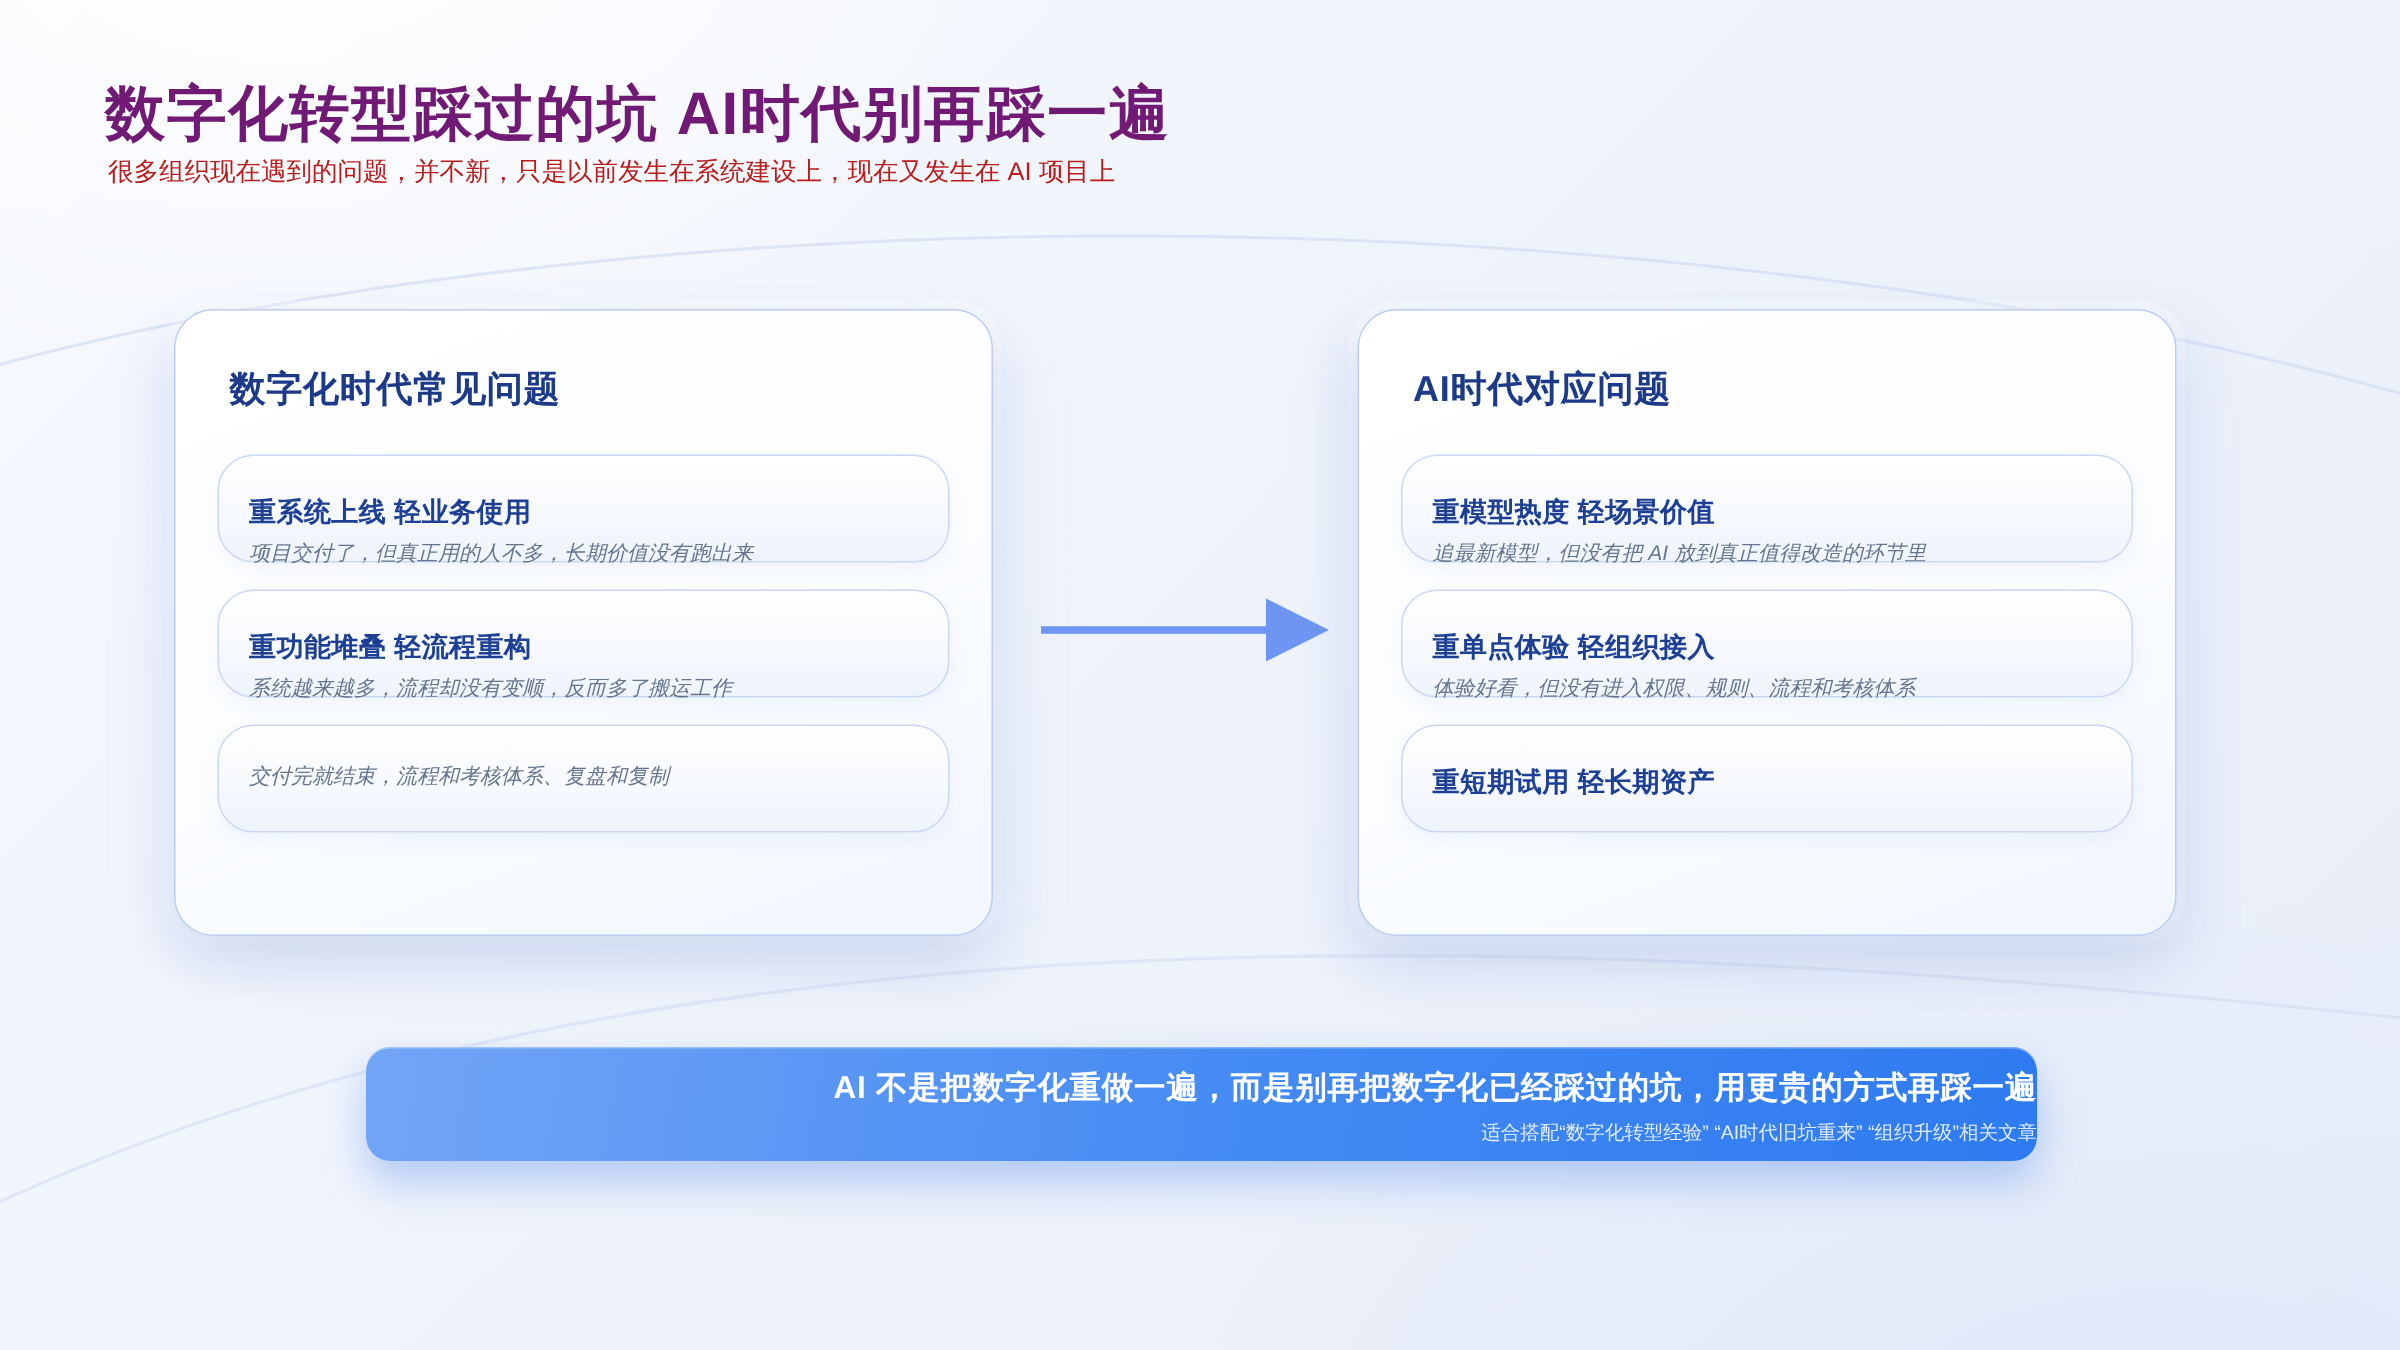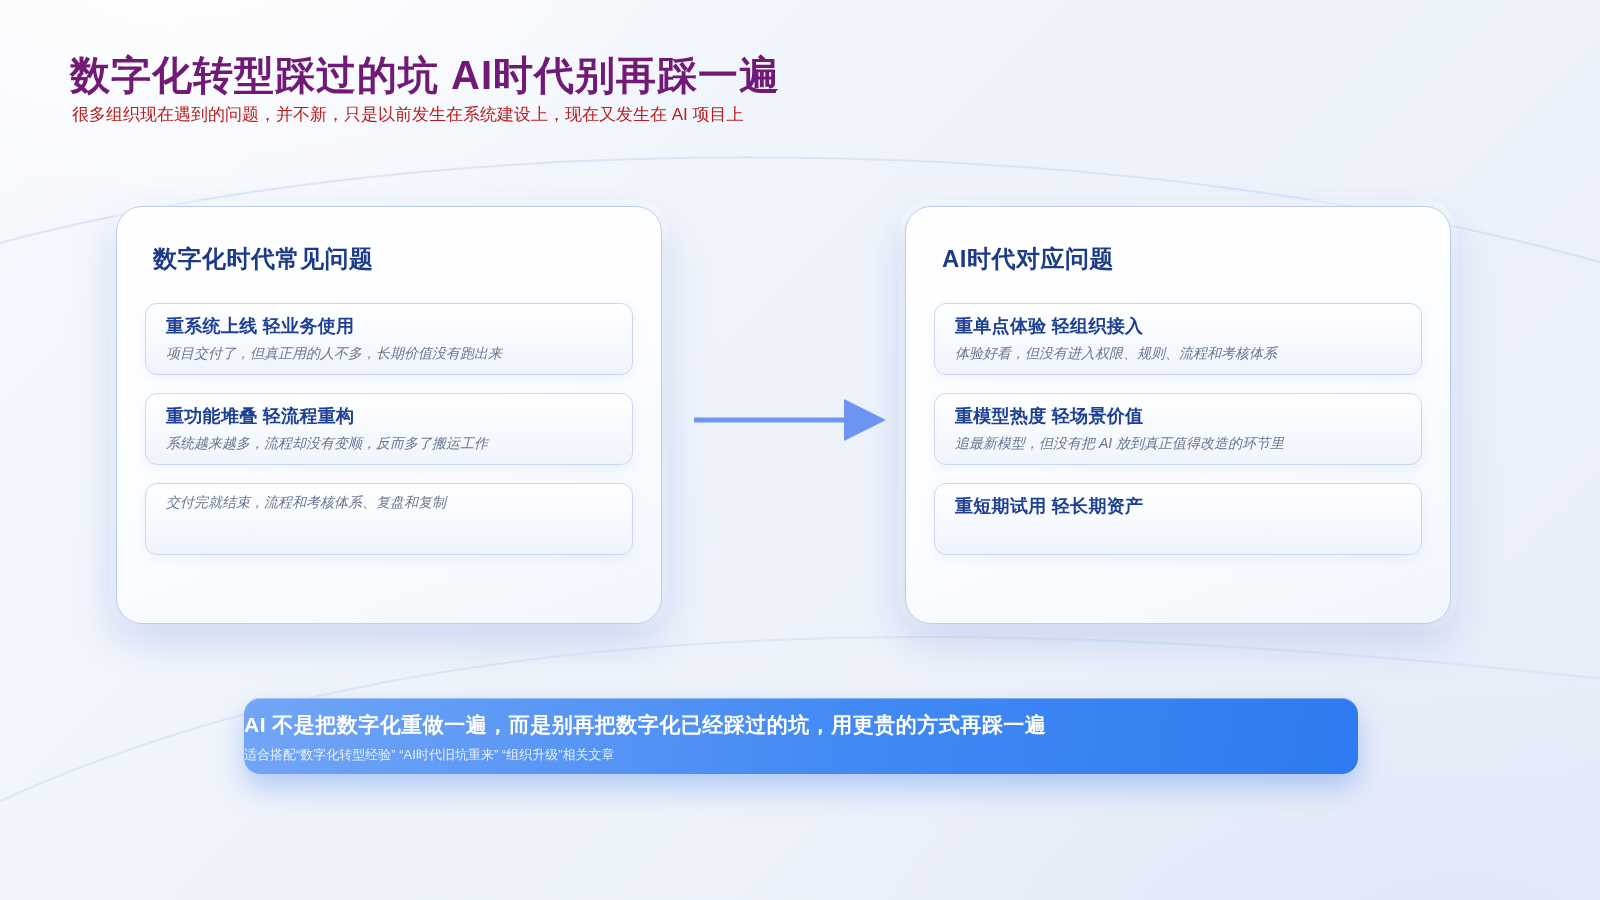--- a/index.html
+++ b/index.html
@@ -29,33 +29,33 @@
     background:linear-gradient(160deg,#ffffff 0%,#fbfdff 55%,#f2f6fd 100%);
     box-shadow:-12px 16px 34px rgba(135,160,220,.18), 12px 20px 40px rgba(135,160,220,.18),
                0 0 0 6px rgba(255,255,255,.35);
   }
   .card.left{left:116px;}
   .card.right{left:905px;}
   .card h2{
     margin:0 0 28px 8px;font-size:24px;font-weight:800;color:#1c3a87;letter-spacing:.5px;
   }
   .sub-card{
-    height:72px;box-sizing:border-box;padding:10px 20px;margin-bottom:18px;
-    border:1.5px solid #c9d7f4;border-radius:12px;
+    height:72px;box-sizing:border-box;padding:25px 20px;margin-bottom:18px;
+    border:1.5px solid #c9d7f4;border-radius:24px;
     background:linear-gradient(180deg,#ffffff 0%,#eff4fc 100%);
     box-shadow:0 5px 12px rgba(140,165,220,.10);
   }
   .sub-title{font-size:18px;font-weight:800;color:#1e4094;margin-bottom:7px;letter-spacing:.3px;}
   .sub-desc{font-size:14px;color:#66758f;font-style:italic;}
 
   .flow-arrow{position:absolute;left:688px;top:392px;z-index:2;}
 
   .banner{
     position:absolute;left:244px;top:698px;width:1114px;height:76px;z-index:2;
-    box-sizing:border-box;border-radius:16px;text-align:left;padding-top:13px;
+    box-sizing:border-box;border-radius:16px;text-align:right;padding-top:13px;
     background:linear-gradient(100deg,#72a5f6 0%,#4289f3 55%,#2e7af0 100%);
     box-shadow:0 14px 28px rgba(70,125,235,.35), inset 0 1px 0 rgba(255,255,255,.35);
   }
   .banner-headline{font-size:21px;font-weight:800;color:#ffffff;letter-spacing:.5px;}
   .banner-subline{margin-top:7px;font-size:13px;color:rgba(255,255,255,.85);}
 </style>
 </head>
 <body>
 
 <svg class="bg-curves" width="1600" height="900" viewBox="0 0 1600 900">
@@ -82,26 +82,26 @@
 </section>
 
 <svg class="flow-arrow" width="210" height="56" viewBox="0 0 210 56">
   <line x1="6" y1="28" x2="158" y2="28" stroke="#6d95f1" stroke-width="5"></line>
   <polygon points="156,7 198,28 156,49" fill="#6d95f1"></polygon>
 </svg>
 
 <section class="card right">
   <h2>AI时代对应问题</h2>
   <div class="sub-card">
+    <div class="sub-title">重模型热度 轻场景价值</div>
+    <div class="sub-desc">追最新模型，但没有把 AI 放到真正值得改造的环节里</div>
+  </div>
+  <div class="sub-card">
     <div class="sub-title">重单点体验 轻组织接入</div>
     <div class="sub-desc">体验好看，但没有进入权限、规则、流程和考核体系</div>
-  </div>
-  <div class="sub-card">
-    <div class="sub-title">重模型热度 轻场景价值</div>
-    <div class="sub-desc">追最新模型，但没有把 AI 放到真正值得改造的环节里</div>
   </div>
   <div class="sub-card">
     <div class="sub-title">重短期试用 轻长期资产</div>
   </div>
 </section>
 
 <footer class="banner">
   <div class="banner-headline">AI 不是把数字化重做一遍，而是别再把数字化已经踩过的坑，用更贵的方式再踩一遍</div>
   <div class="banner-subline">适合搭配“数字化转型经验” “AI时代旧坑重来” “组织升级”相关文章</div>
 </footer>

